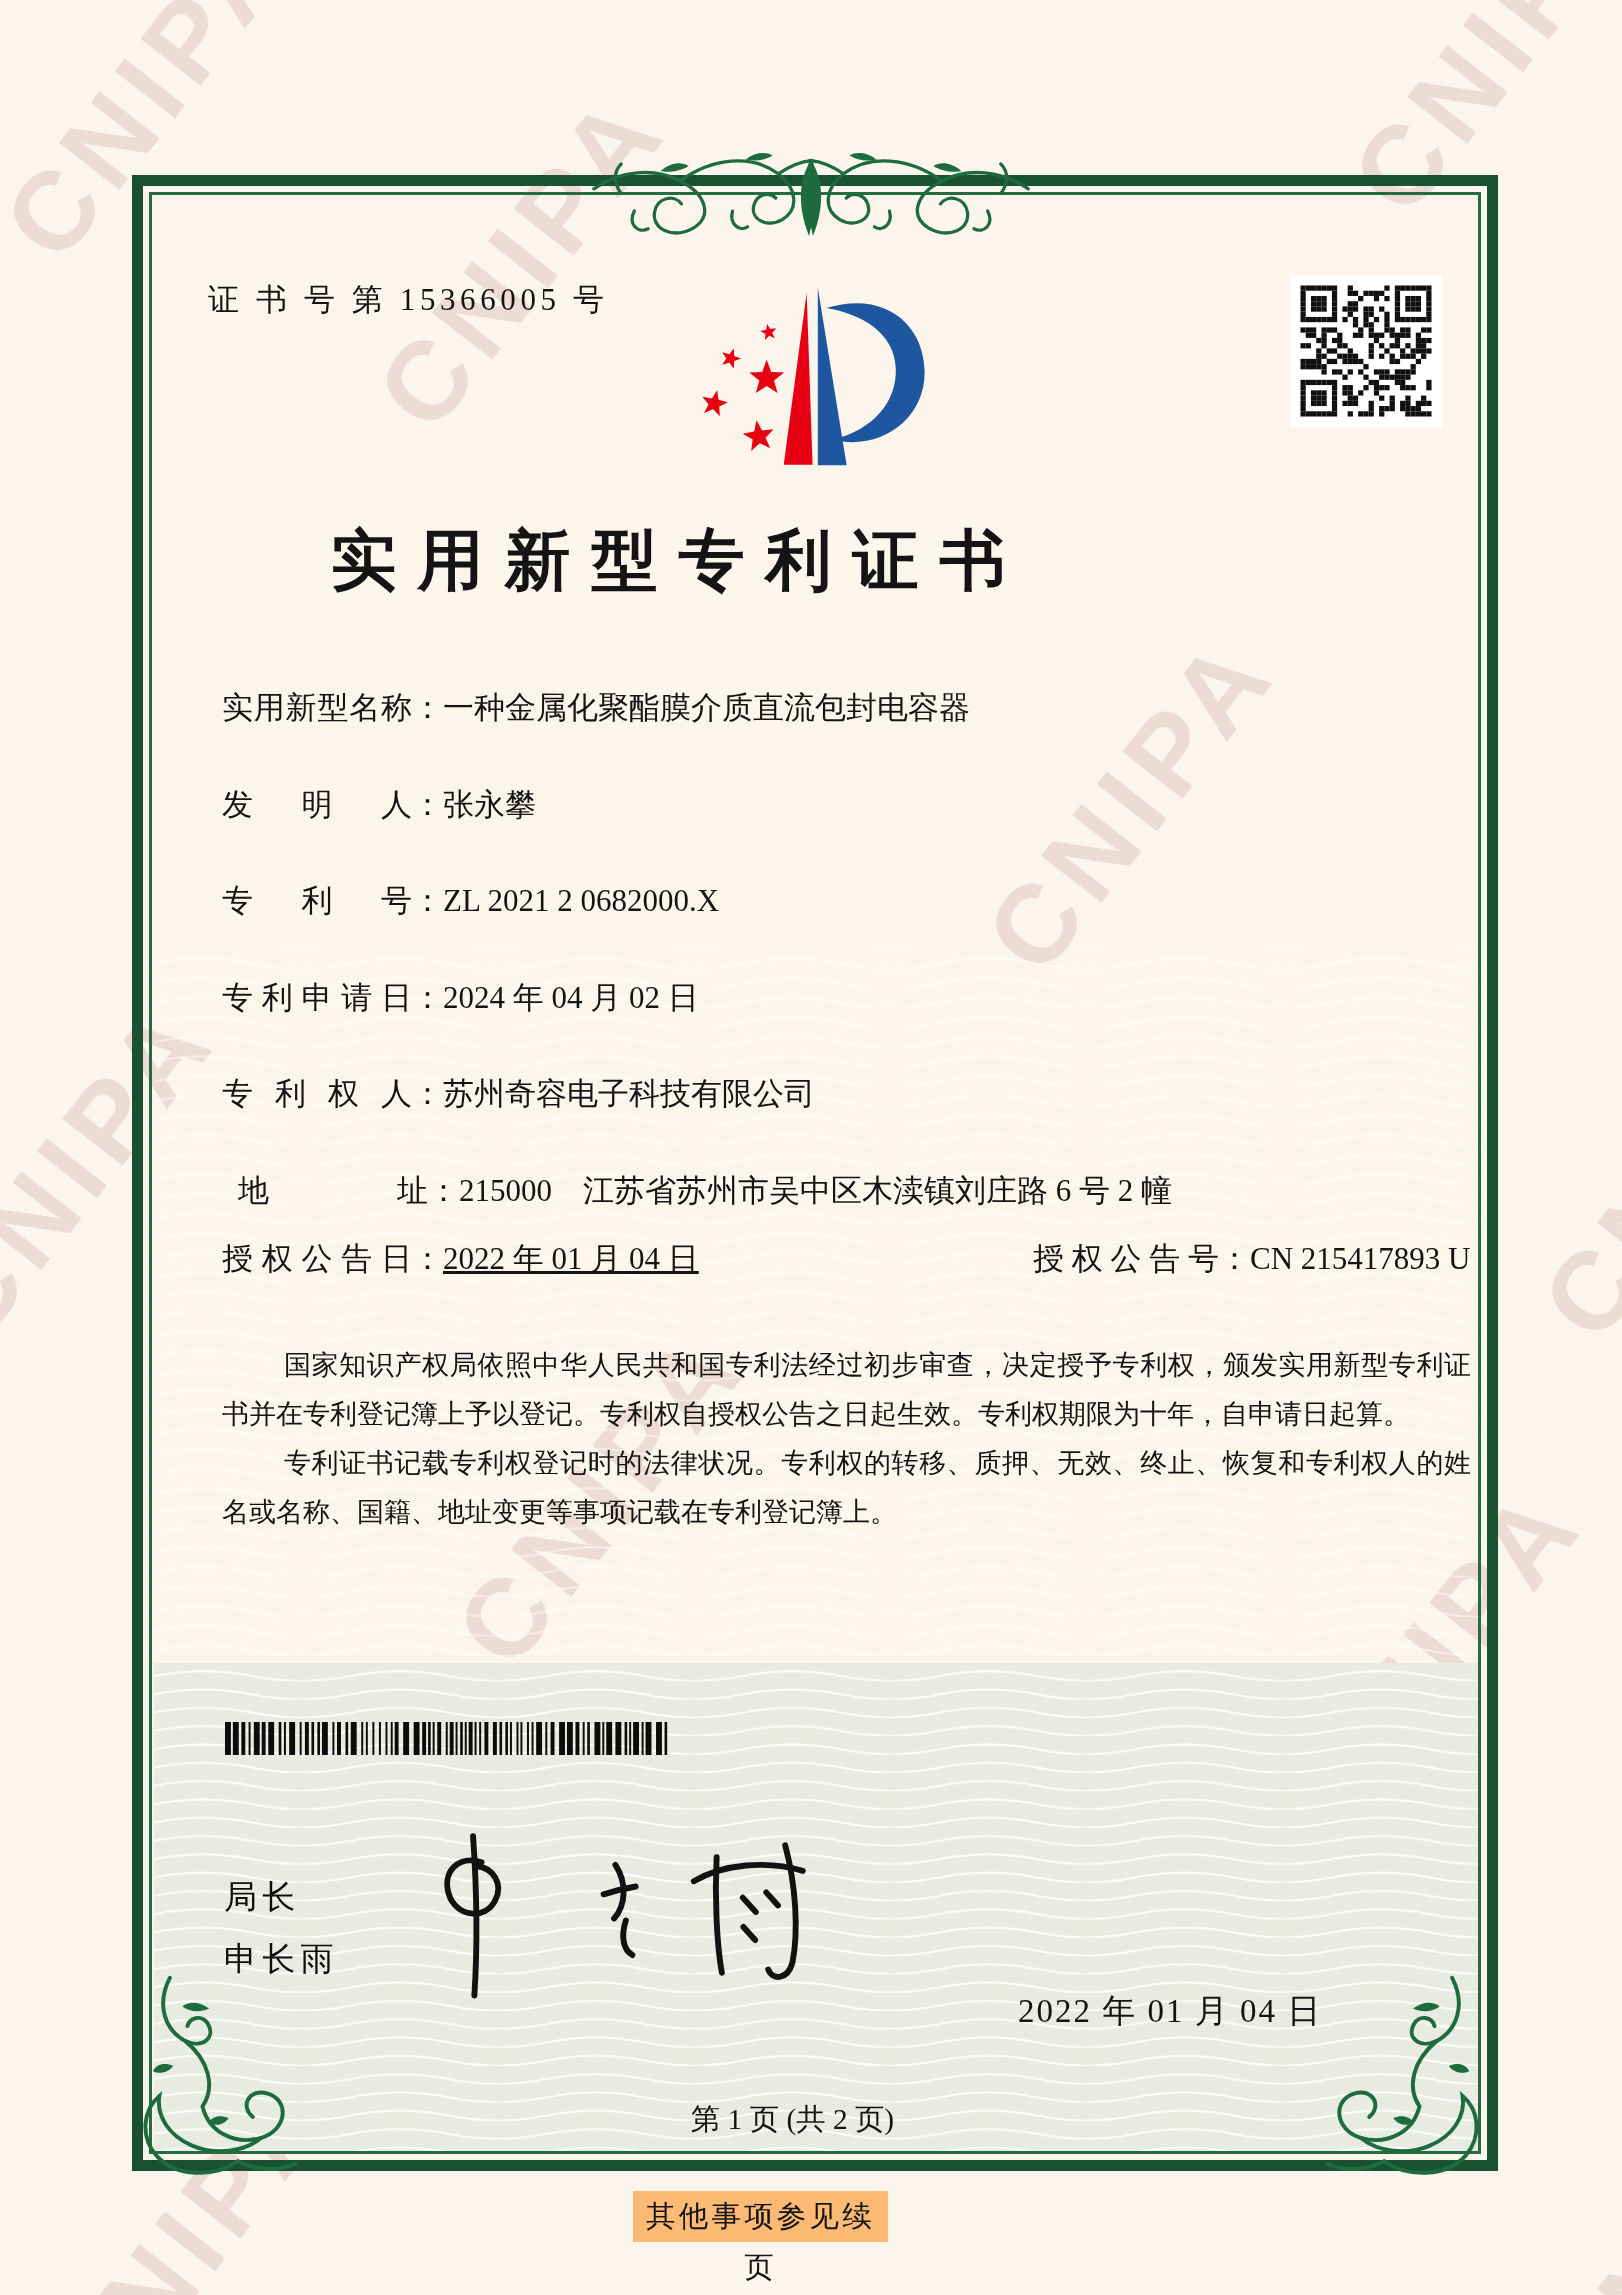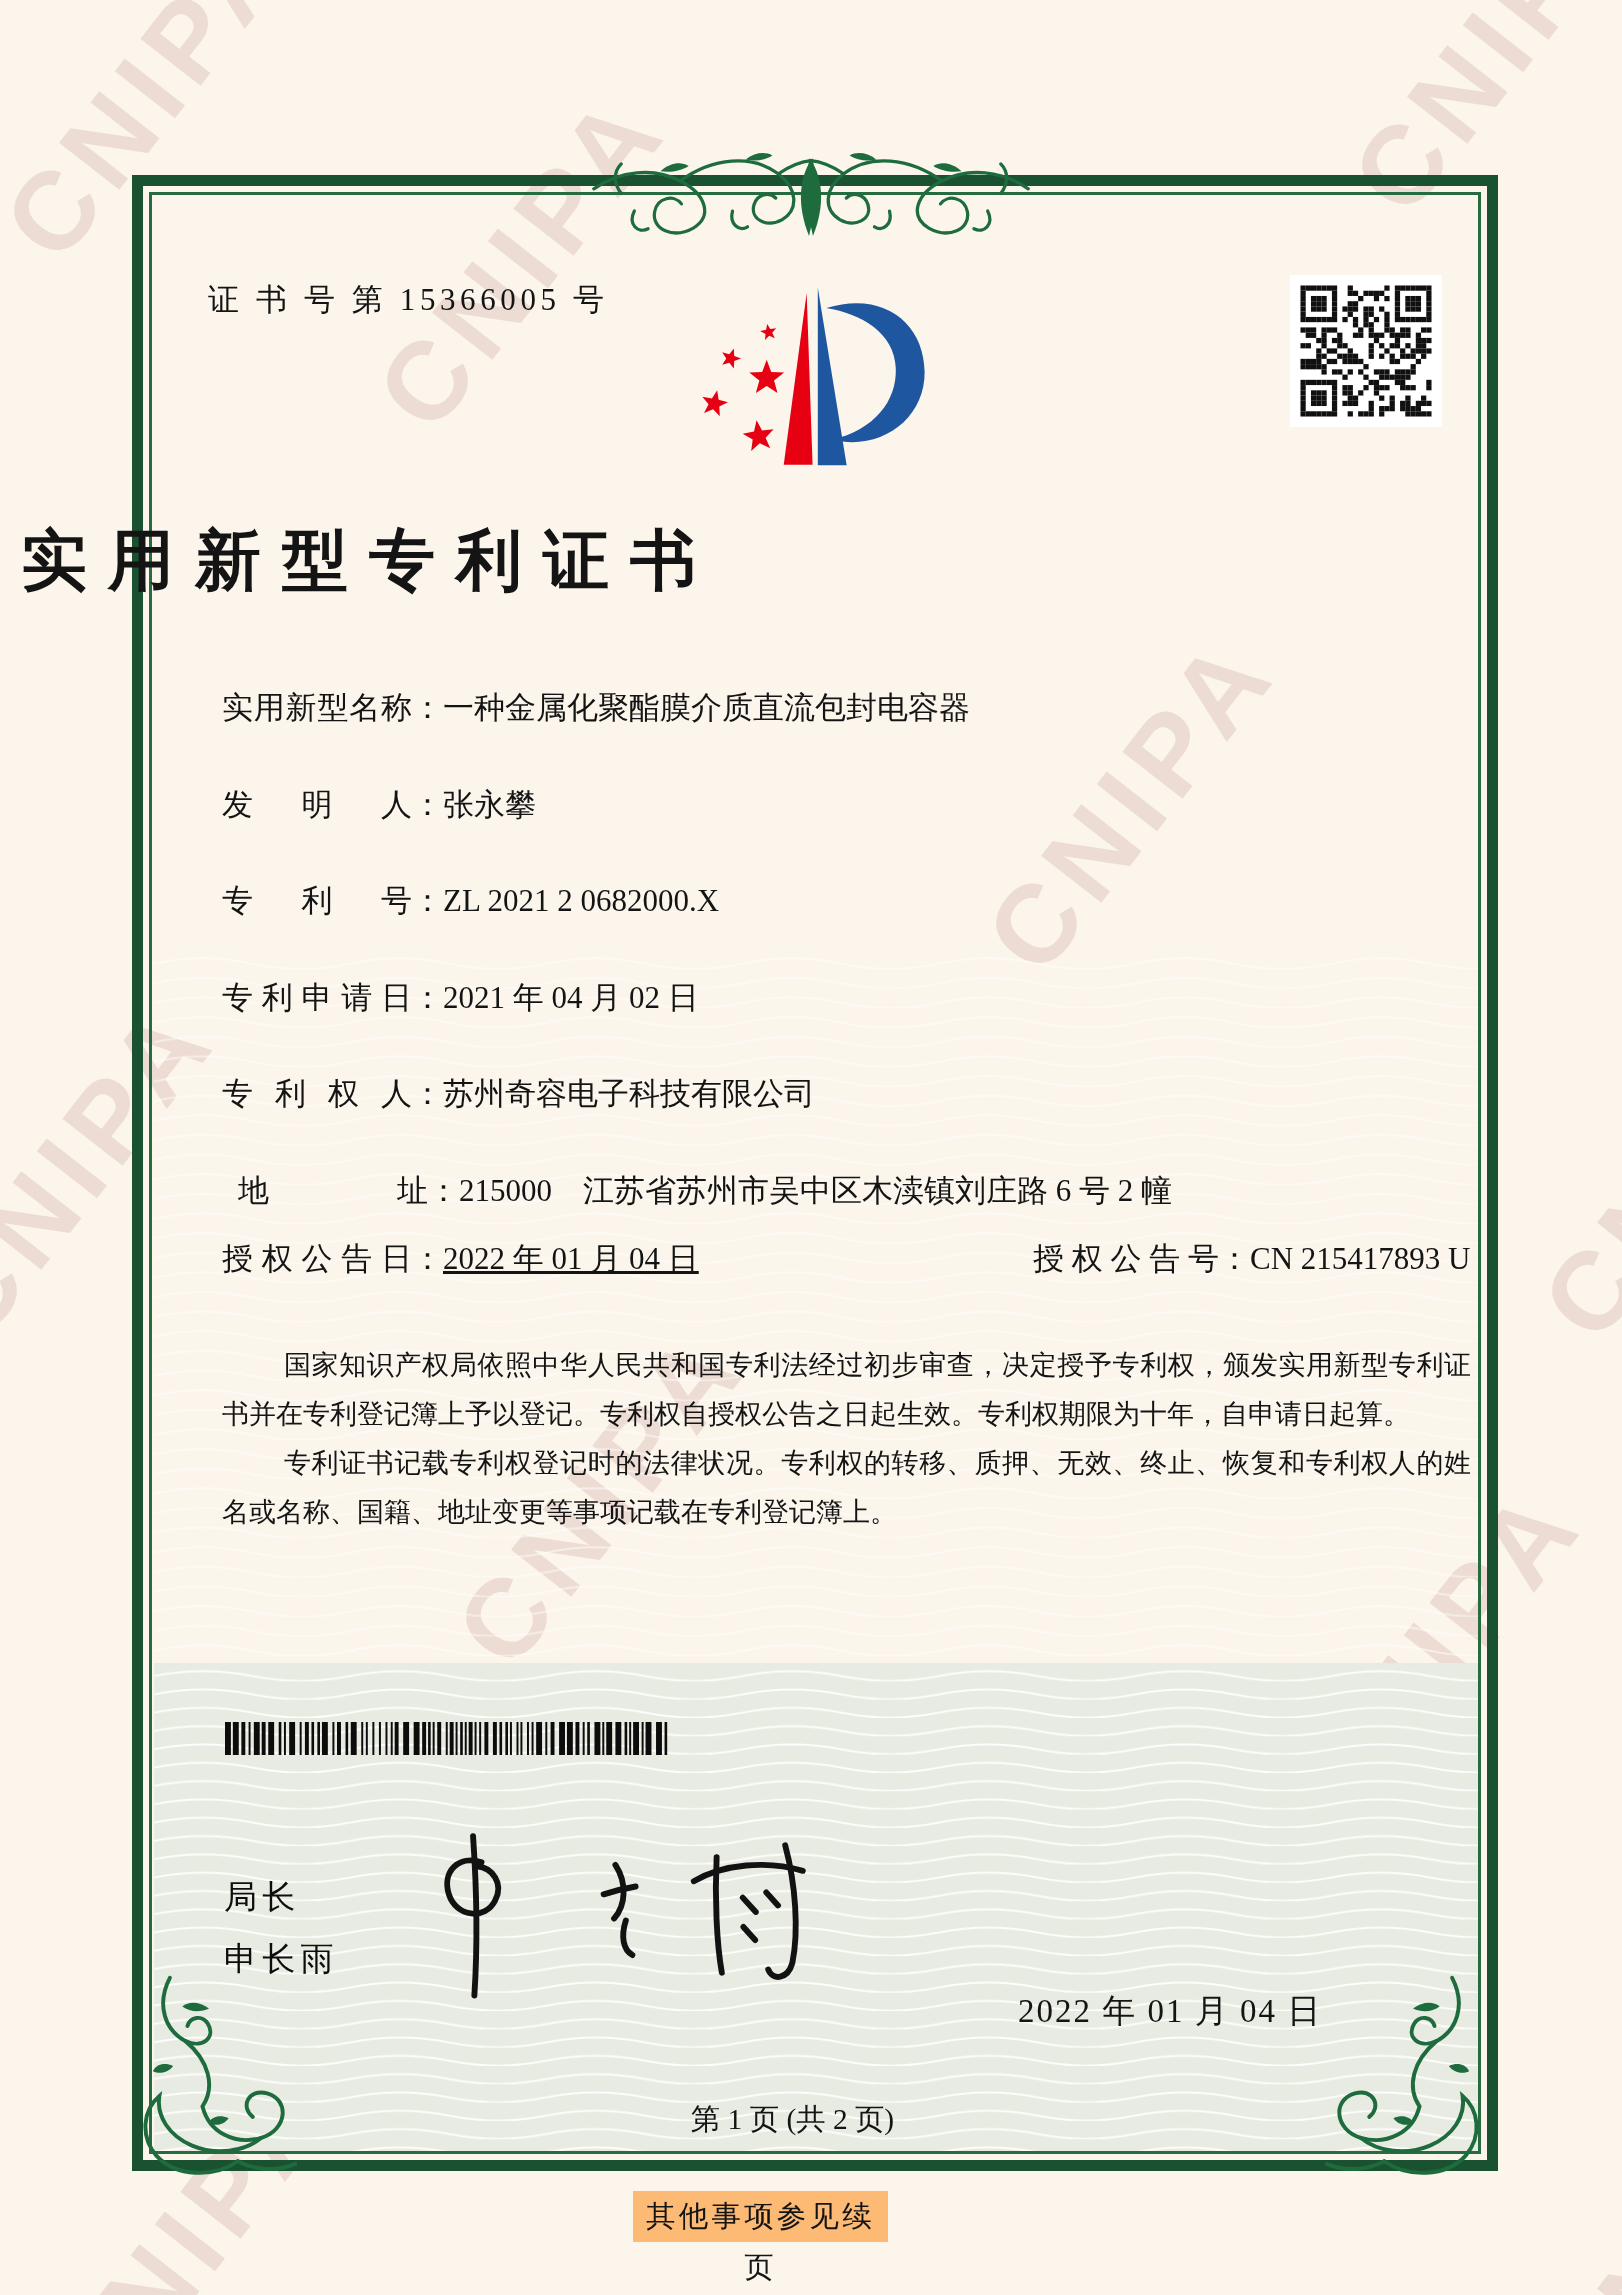--- a/index.html
+++ b/index.html
@@ -31,21 +31,21 @@
   
   .cert-no{
     position:absolute; left:208px; top:279px; font-size:31px; letter-spacing:4.6px;
   }
   .logo{position:absolute; left:692px; top:272px; width:249px; height:211px;}
   .qr-box{
     position:absolute; left:1290px; top:275px; width:152px; height:152px;
     background:#ffffff;
   }
   .title{
-    position:absolute; left:0; top:516px; width:1316px; 
+    position:absolute; left:10px; top:516px; width:1316px; text-align:center;
     font-size:66px; font-weight:bold; letter-spacing:21px; text-indent:21px;
   }
   
   .row{position:absolute; left:222px; font-size:31px; white-space:nowrap;}
   .lbl{display:inline-block; width:190px; text-align:justify; text-align-last:justify; vertical-align:top;}
   .lbl5{display:inline-block; width:190px; text-align:justify; text-align-last:justify; vertical-align:top;}
   .colon{display:inline-block;}
   .grant-right{position:absolute; left:811px; top:0; white-space:nowrap;}
   .grant-right .lbl{width:186px;}
   
@@ -458,21 +458,21 @@
   <div class="row" style="top:687px;">
     <span class="lbl">实用新型名称</span><span class="colon">：</span><span>一种金属化聚酯膜介质直流包封电容器</span>
   </div>
   <div class="row" style="top:784px;">
     <span class="lbl">发明人</span><span class="colon">：</span><span>张永攀</span>
   </div>
   <div class="row" style="top:880px;">
     <span class="lbl">专利号</span><span class="colon">：</span><span>ZL 2021 2 0682000.X</span>
   </div>
   <div class="row" style="top:977px;">
-    <span class="lbl">专利申请日</span><span class="colon">：</span><span>2021 年 04 月 02 日</span>
+    <span class="lbl">专利申请日</span><span class="colon">：</span><span>2024 年 04 月 02 日</span>
   </div>
   <div class="row" style="top:1073px;">
     <span class="lbl">专利权人</span><span class="colon">：</span><span>苏州奇容电子科技有限公司</span>
   </div>
   <div class="row" style="top:1170px;margin-left:16px;">
     <span class="lbl">地址</span><span class="colon">：</span><span>215000　江苏省苏州市吴中区木渎镇刘庄路 6 号 2 幢</span>
   </div>
   <div class="row" style="top:1238px;text-decoration:underline;">
     <span class="lbl5">授权公告日</span><span class="colon">：</span><span>2022 年 01 月 04 日</span>
     <span class="grant-right">

